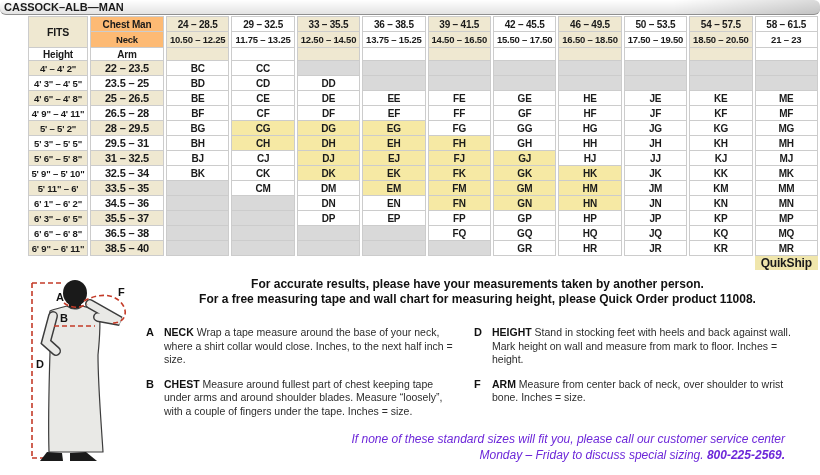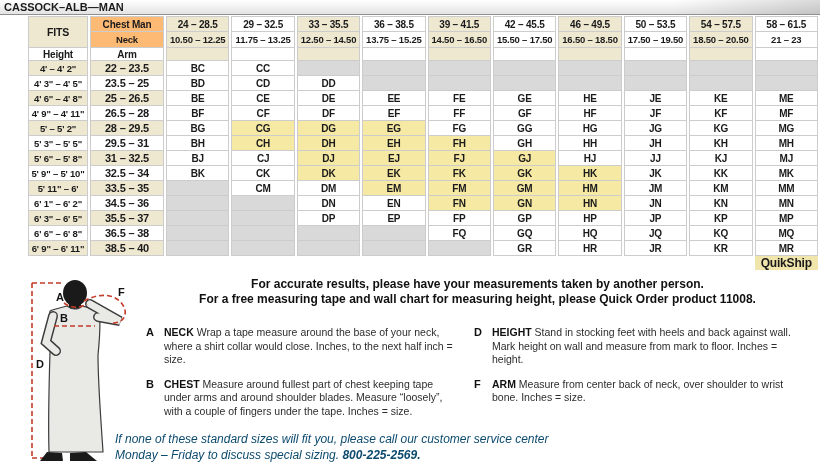--- a/index.html
+++ b/index.html
@@ -6,21 +6,21 @@
   body{
     width:820px;height:475px;position:relative;background:#fff;
     font-family:"Liberation Sans", sans-serif;color:#1a1a1a;overflow:hidden;
   }
   .titlebar{
     position:absolute;top:0;left:0;width:820px;height:15px;
     background:linear-gradient(to right, rgba(0,0,0,0) 82%, rgba(0,0,0,0.14)),
                linear-gradient(to bottom,#ffffff,#e3e3e3);
     border-bottom:1px solid #8f8f8f;
     font-size:11px;font-weight:bold;line-height:15px;padding-left:4px;
-    letter-spacing:0px;box-sizing:border-box;
+    letter-spacing:0px;box-sizing:border-box;border-radius:6px;
   }
   table.sizes{
     position:absolute;top:16px;left:0;width:820px;
     border-collapse:separate;border-spacing:2px 0;table-layout:fixed;
     font-size:10px;font-weight:bold;letter-spacing:-0.2px;padding-left:26px;
   }
   table.sizes td{
     height:14px;padding:0 2px;text-align:center;vertical-align:middle;
     border:1px solid #cccccc;border-top:none;white-space:nowrap;
     overflow:hidden;box-sizing:border-box;
@@ -50,22 +50,22 @@
   }
   .instructions{
     position:absolute;top:326px;left:146px;width:652px;
     display:grid;grid-template-columns:316px 320px;column-gap:12px;
     font-size:10.5px;line-height:13.5px;color:#2d2d2d;
   }
   .instr-item{display:flex;margin-bottom:11px;}
   .instr-item .letter{flex:0 0 18px;font-weight:bold;font-size:11px;color:#111;}
   .instr-item .term{font-weight:bold;color:#111;}
   .footer{
-    position:absolute;top:431px;left:115px;width:670px;text-align:left;
-    font-style:italic;font-size:12px;line-height:16px;color:#0c4a6e;
+    position:absolute;top:431px;left:115px;width:670px;text-align:right;
+    font-style:italic;font-size:12px;line-height:16px;color:#6d28d9;
     font-family:"Liberation Sans", sans-serif;
   }
   .footer b{font-style:italic;}
   .figure{position:absolute;left:4px;top:280px;width:136px;height:192px;}
   .figure .dash{fill:none;stroke:var(--dashred);stroke-width:1.6;stroke-dasharray:5 3;}
   .figure .lbl{font-family:"Liberation Sans",sans-serif;font-size:11px;font-weight:bold;fill:#111;}
   .figure .robe{fill:#e9e9e6;stroke:#3c3c3c;stroke-width:1.2;stroke-linejoin:round;}
   .figure .armdark{stroke:#3c3c3c;stroke-width:10;stroke-linecap:round;fill:none;}
   .figure .armlight{stroke:#e9e9e6;stroke-width:7;stroke-linecap:round;fill:none;}
   .figure .black{fill:#1a1a1a;}

